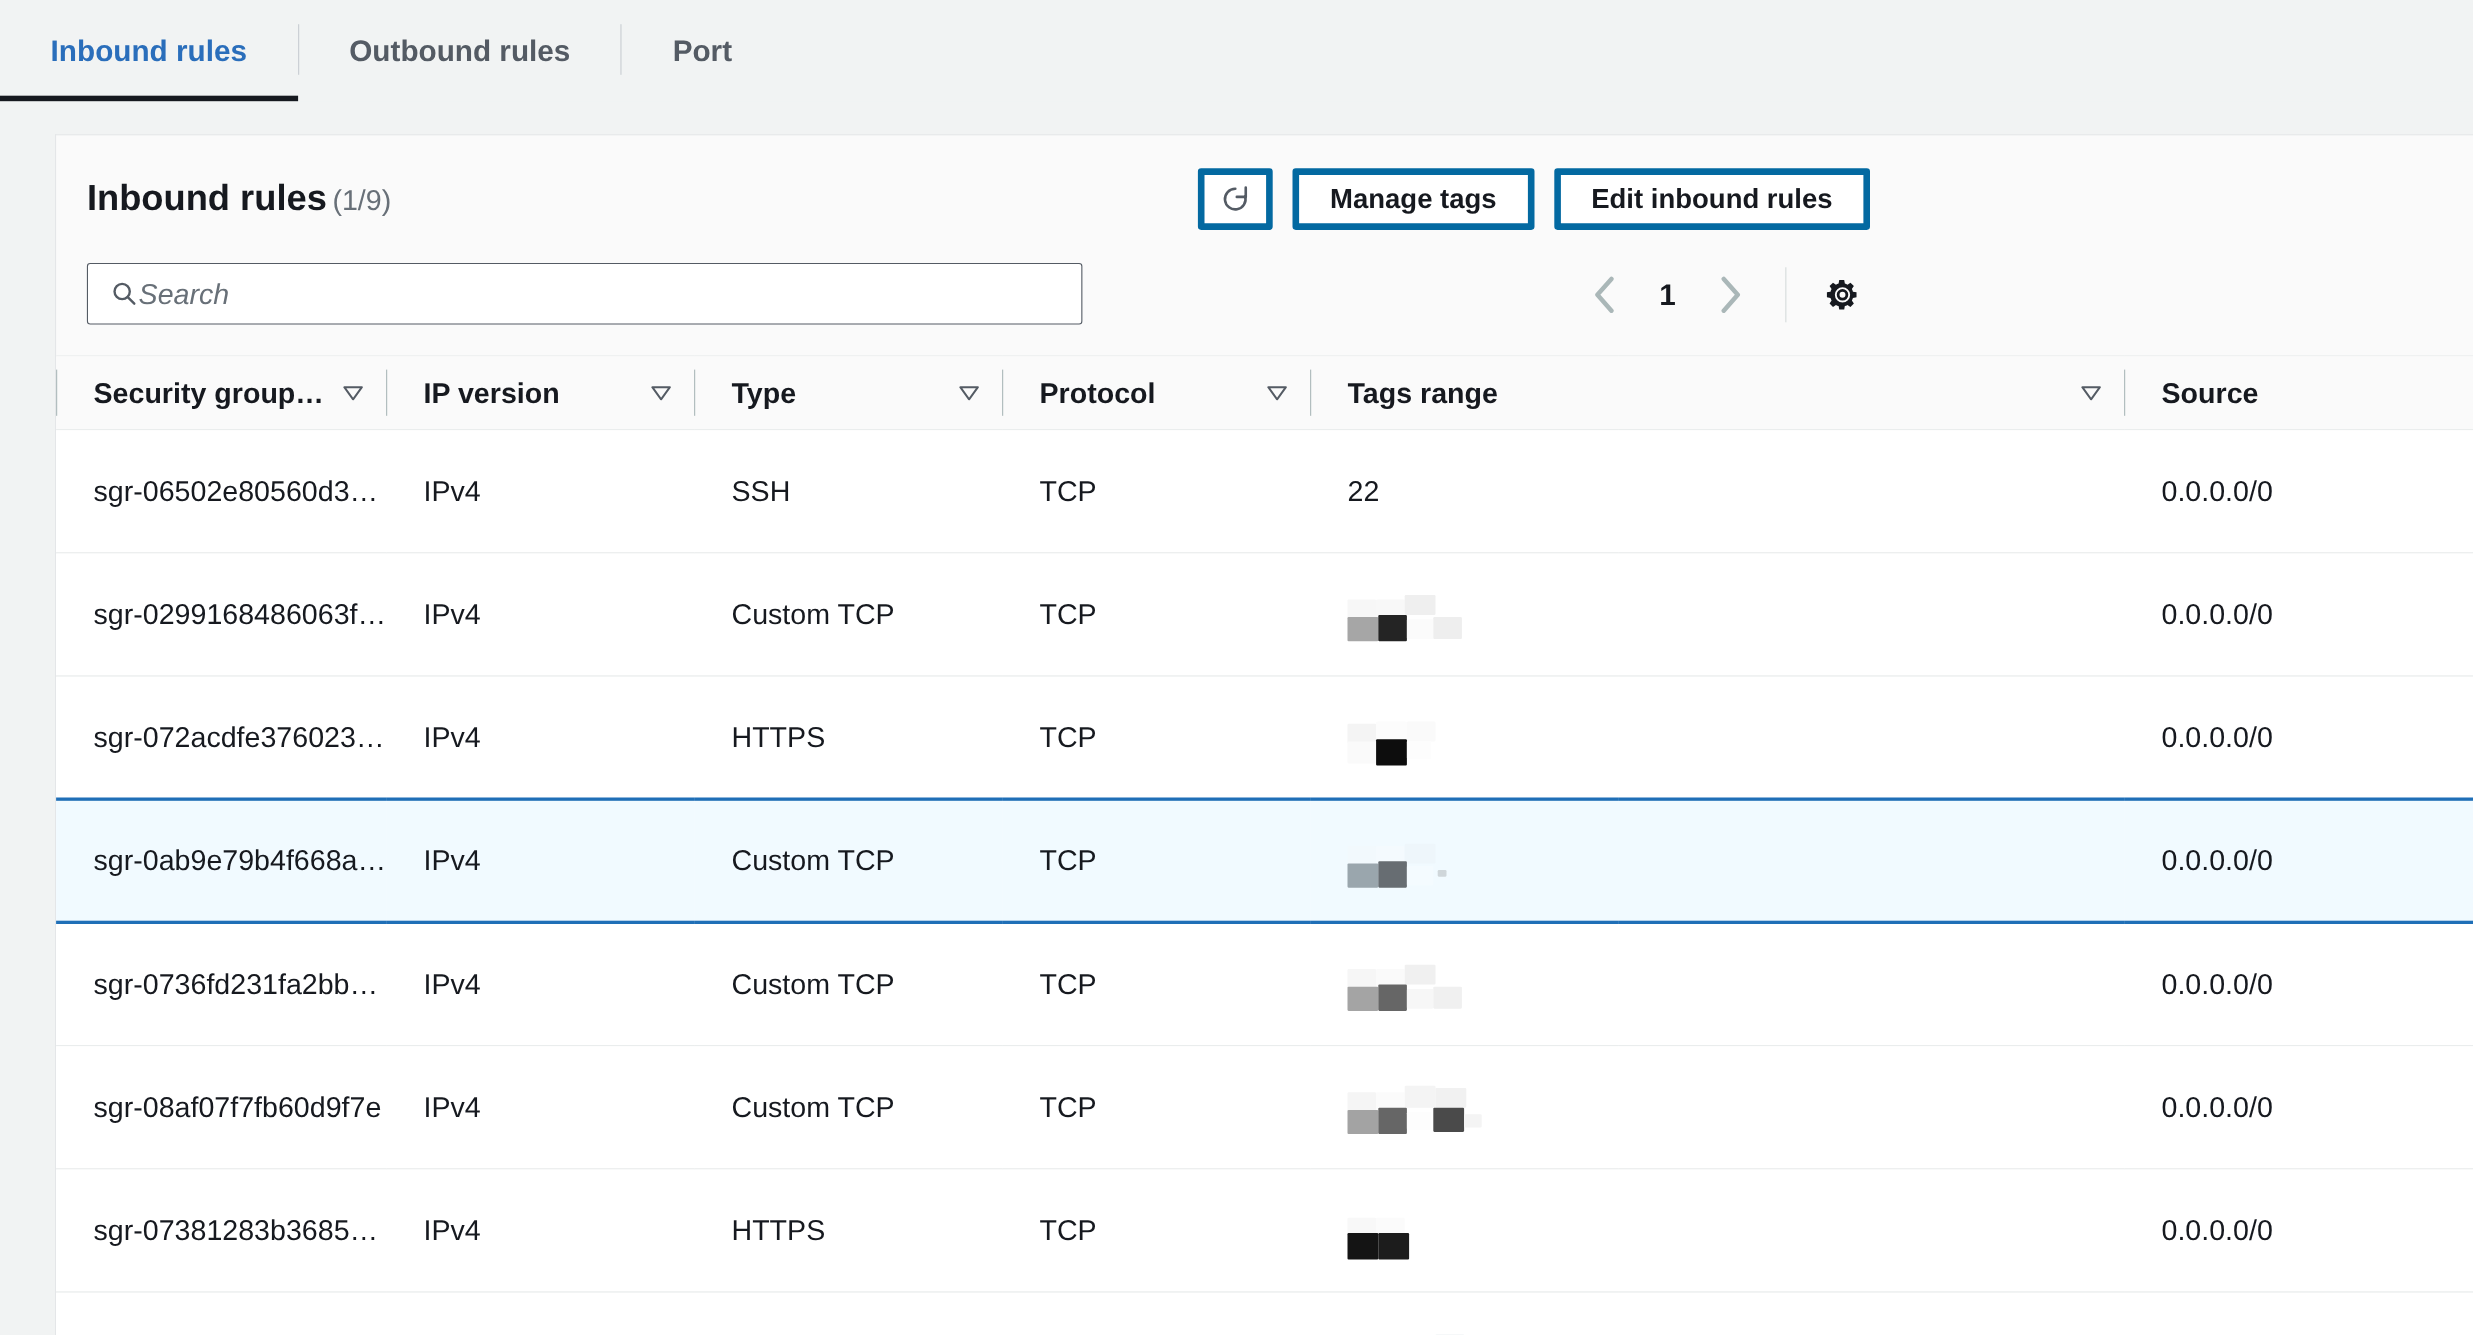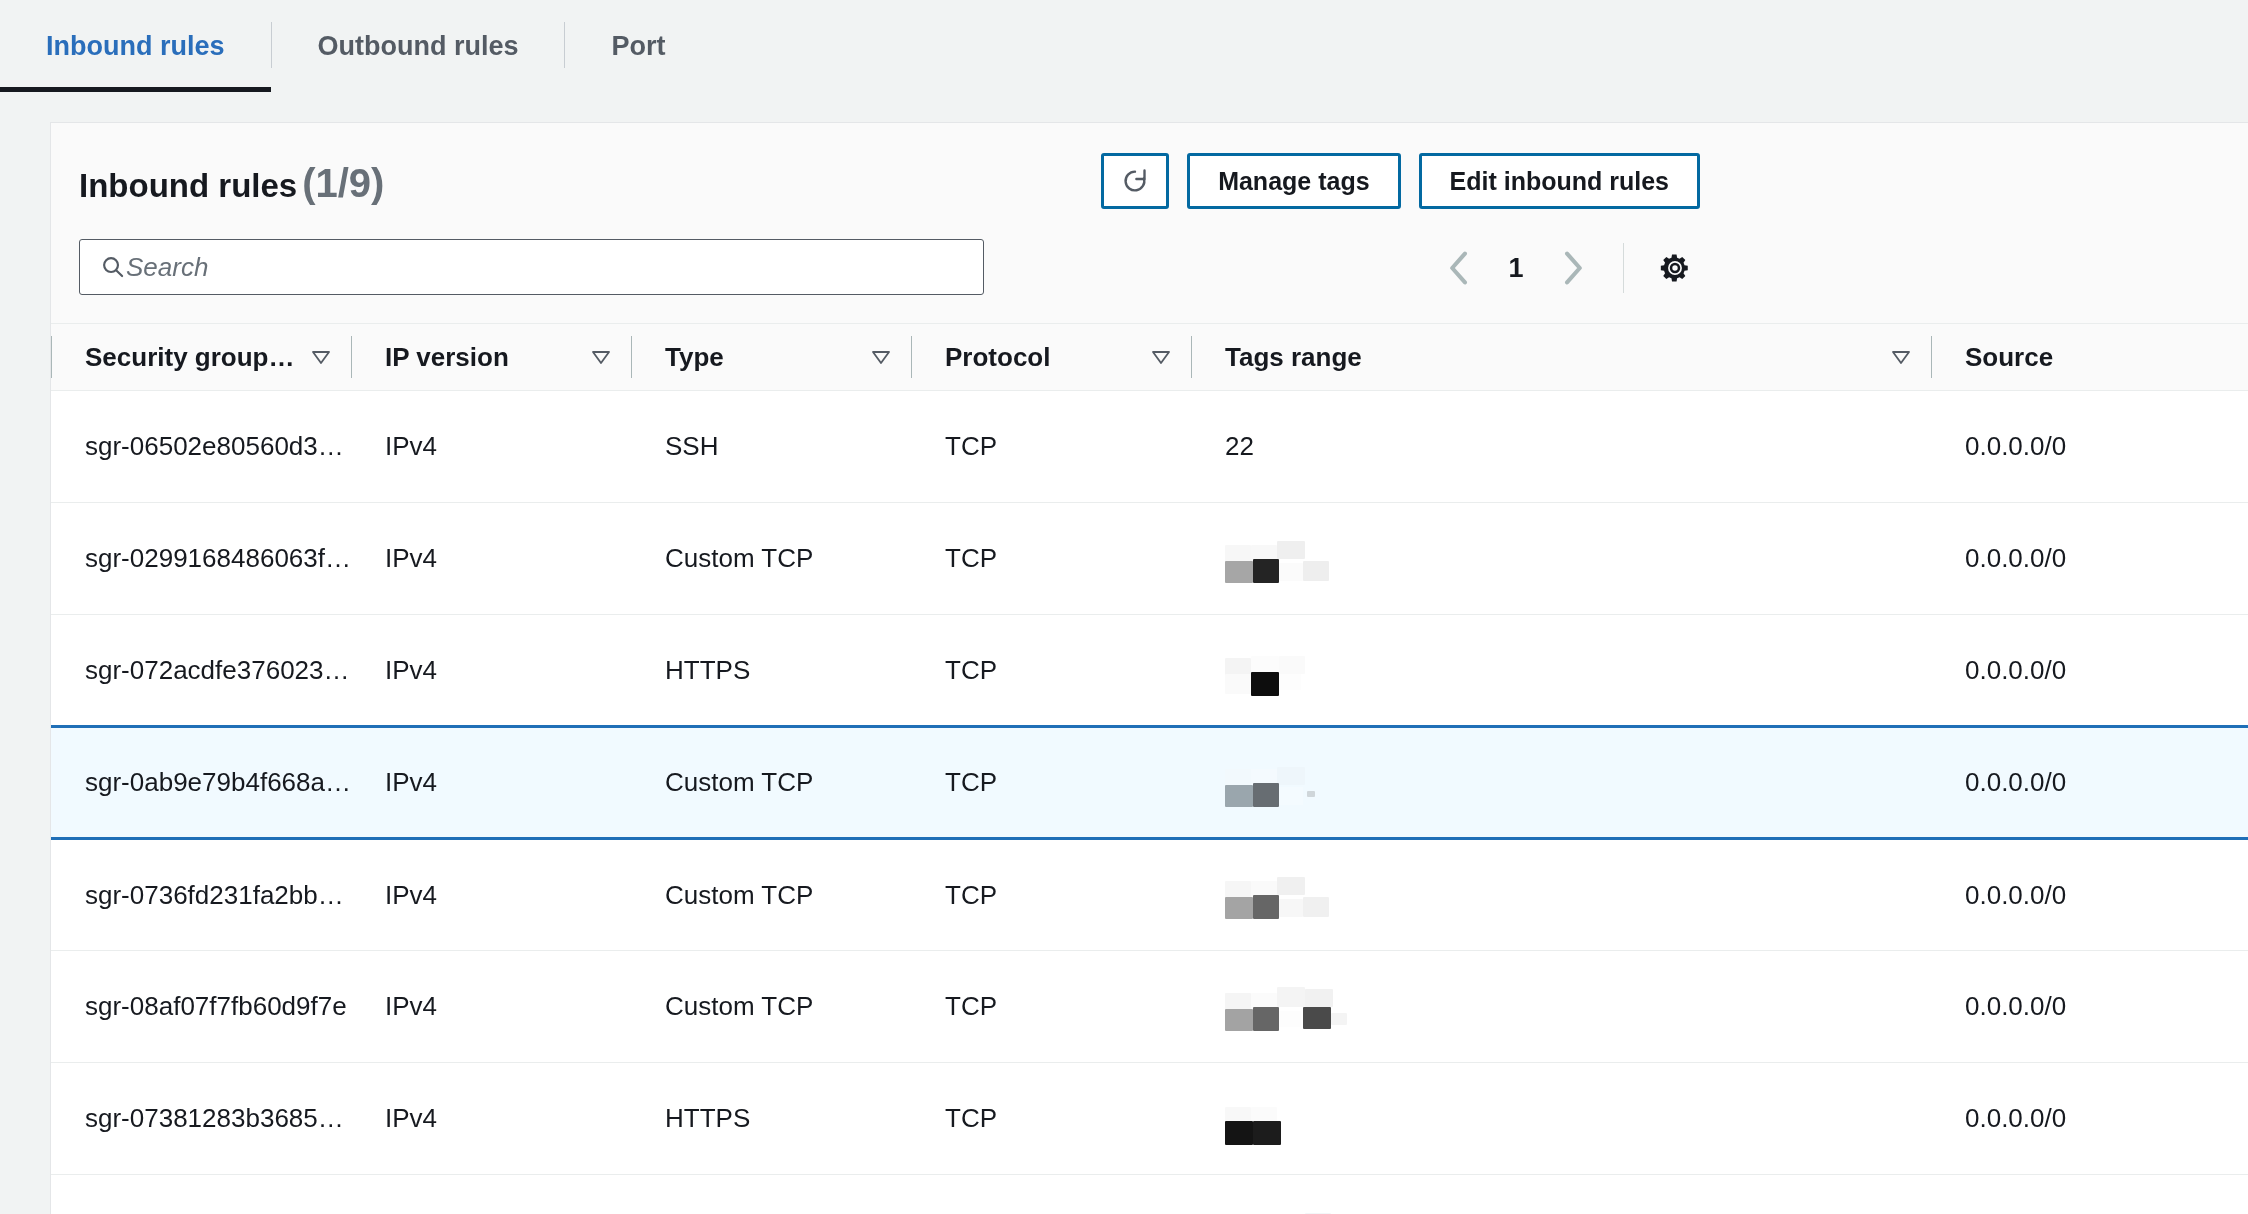--- a/index.html
+++ b/index.html
@@ -71,35 +71,35 @@
   }
   #panel-title {
     position: absolute;
     left: 28px; top: 38px;
     font-size: 33px;
     font-weight: bold;
     color: #16191f;
     white-space: nowrap;
   }
   #panel-title .count {
-    font-weight: bold;
+    font-weight: normal;
     color: #687078;
-    font-size: 40px;
+    font-size: 26px;
     margin-left: 5px;
   }
   #header-actions {
     position: absolute;
     right: 650px; top: 30px;
     display: flex;
     align-items: center;
     gap: 18px;
   }
   .btn {
     height: 56px;
-    border: 3px solid #0369a1;
+    border: 6px solid #0369a1;
     border-radius: 3px;
     background: #ffffff;
     color: #16191f;
     font-family: "Liberation Sans", sans-serif;
     font-size: 25px;
     font-weight: bold;
     padding: 0 28px;
     display: flex;
     align-items: center;
     justify-content: center;

